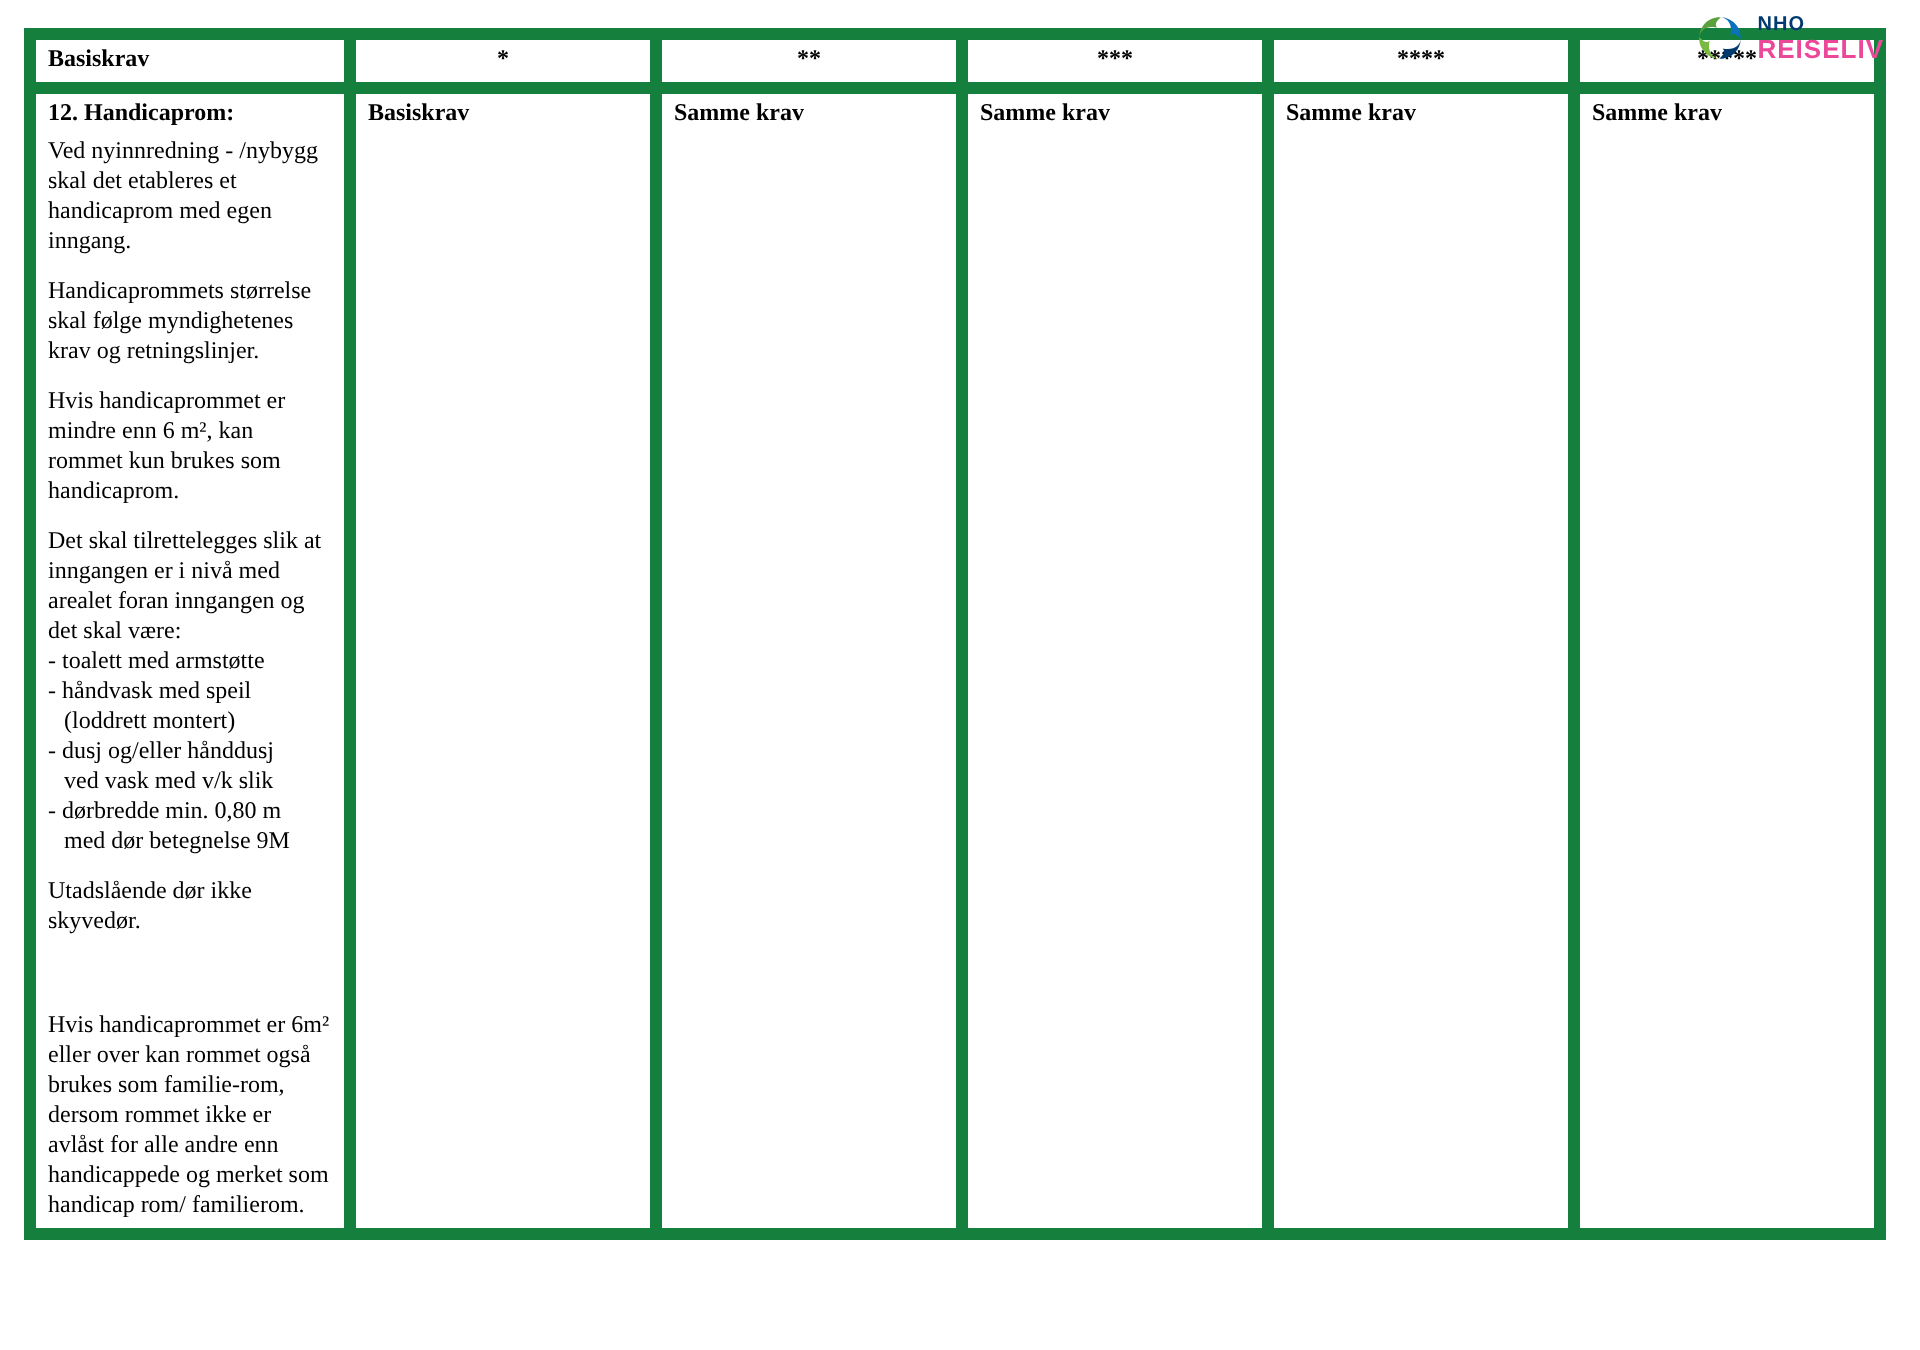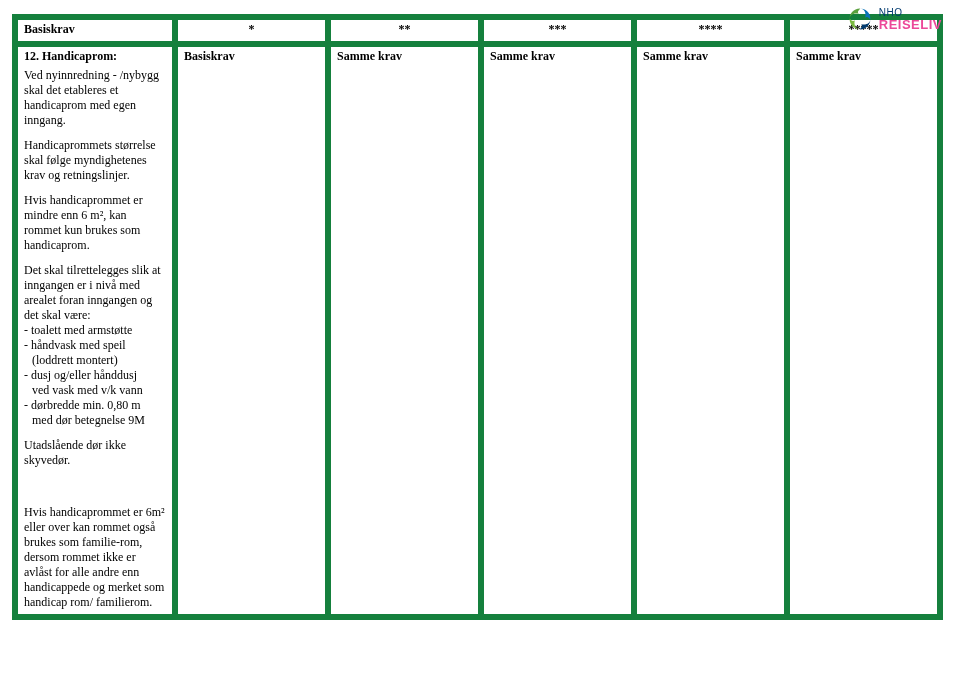--- a/index.html
+++ b/index.html
@@ -30,21 +30,21 @@
     justify-content: center;
   }
   .logo-text {
     display: flex;
     flex-direction: column;
     line-height: 1;
     font-family: Arial, Helvetica, sans-serif;
   }
   .logo-nho {
     font-size: 10px;
-    font-weight: 400;
+    font-weight: 700;
     color: #003a6f;
     letter-spacing: 0.5px;
   }
   .logo-reiseliv {
     font-size: 13px;
     font-weight: 700;
     color: #ec4899;
     letter-spacing: 0.5px;
   }
   table.main {
@@ -121,21 +121,21 @@
         <div style="height:4px"></div>
         <div class="para">Ved nyinnredning - /nybygg skal det etableres et handicaprom med egen inngang.</div>
         <div class="para">Handicaprommets størrelse skal følge myndighetenes krav og retningslinjer.</div>
         <div class="para">Hvis handicaprommet er mindre enn 6 m², kan rommet kun brukes som handicaprom.</div>
         <div class="para">
           <span>Det skal tilrettelegges slik at inngangen er i nivå med arealet foran inngangen og det skal være:</span><br>
           <span>- toalett med armstøtte</span><br>
           <span>- håndvask med speil</span><br>
           <span class="indent">(loddrett montert)</span><br>
           <span>- dusj og/eller hånddusj</span><br>
-          <span class="indent">ved vask med v/k vann</span><br>
+          <span class="indent">ved vask med v/k slik</span><br>
           <span>- dørbredde min. 0,80 m</span><br>
           <span class="indent">med dør betegnelse 9M</span>
         </div>
         <div class="para">Utadslående dør ikke skyvedør.</div>
         <div class="para">Hvis handicaprommet er 6m² eller over kan rommet også brukes som familie-rom, dersom rommet ikke er avlåst for alle andre enn handicappede og merket som handicap rom/ familierom.</div>
       </td>
       <td class="star-cell">Basiskrav</td>
       <td class="star-cell">Samme krav</td>
       <td class="star-cell">Samme krav</td>
       <td class="star-cell">Samme krav</td>

